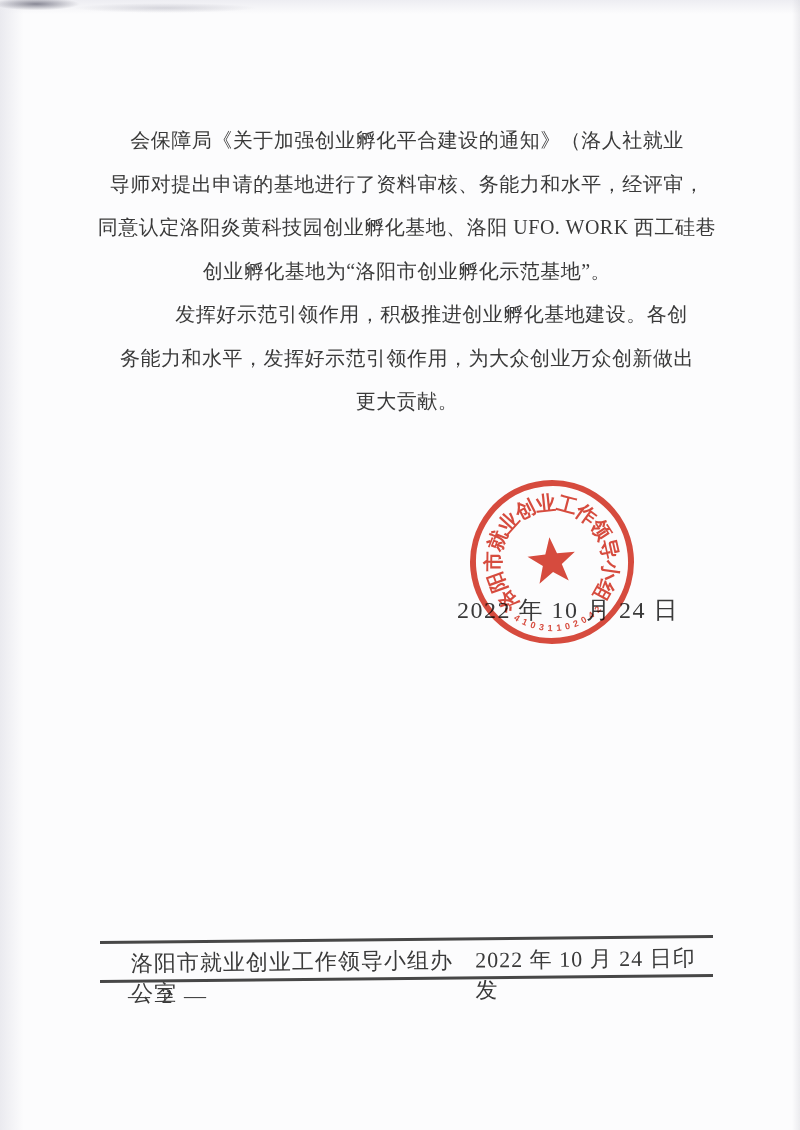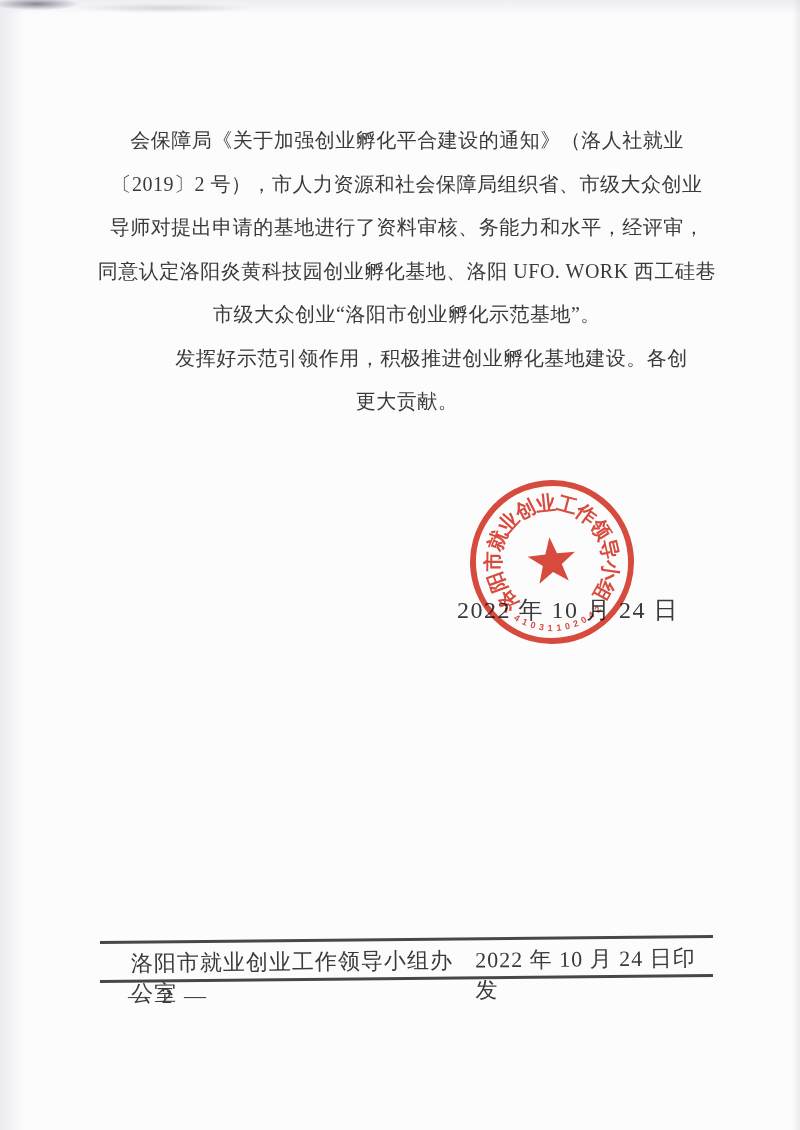--- a/index.html
+++ b/index.html
@@ -78,27 +78,27 @@
 <div class="page">
 
   <div class="edge-left"></div>
   <div class="edge-top"></div>
   <div class="edge-right"></div>
   <div class="smudge-topleft"></div>
 
   <main class="doc-body">
     <div>
       <div class="line">会保障局《关于加强创业孵化平合建设的通知》（洛人社就业</div>
-      <div class="line">〔2019〕2 号），市人力资源和社会保障局组织省、市级大众创业</div>
       <div class="line">导师对提出申请的基地进行了资料审核、务能力和水平，经评审，</div>
       <div class="line">同意认定洛阳炎黄科技园创业孵化基地、洛阳 UFO. WORK 西工硅巷</div>
-      <div class="line">市级大众创业“洛阳市创业孵化示范基地”。</div>
+      <div class="line">创业孵化基地为“洛阳市创业孵化示范基地”。</div>
     </div>
     <div>
       <div class="line indent">发挥好示范引领作用，积极推进创业孵化基地建设。各创</div>
+      <div class="line">务能力和水平，发挥好示范引领作用，为大众创业万众创新做出</div>
       <div class="line">更大贡献。</div>
     </div>
   </main>
 
   <div class="issue-date">2022 年 10 月 24 日</div>
 
   <div class="seal">
     <svg viewBox="0 0 200 200" width="200" height="200">
       <circle class="seal-ring" cx="100" cy="100" r="79"></circle>
       <polygon class="seal-star" points="100,75 105.88,91.91 123.78,92.27 109.51,103.09 114.70,120.23 100,110 85.30,120.23 90.49,103.09 76.22,92.27 94.12,91.91"></polygon>

